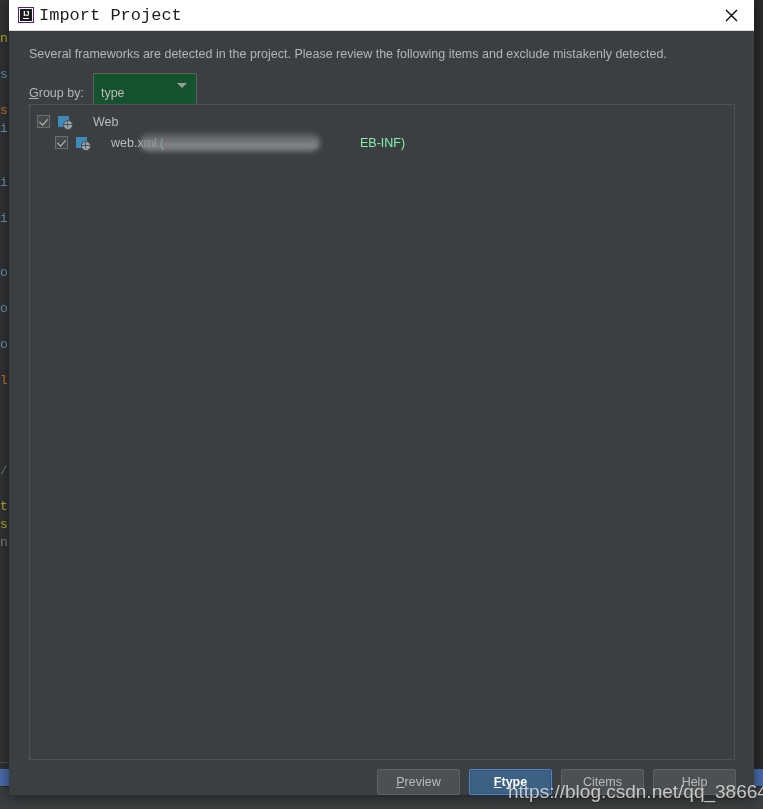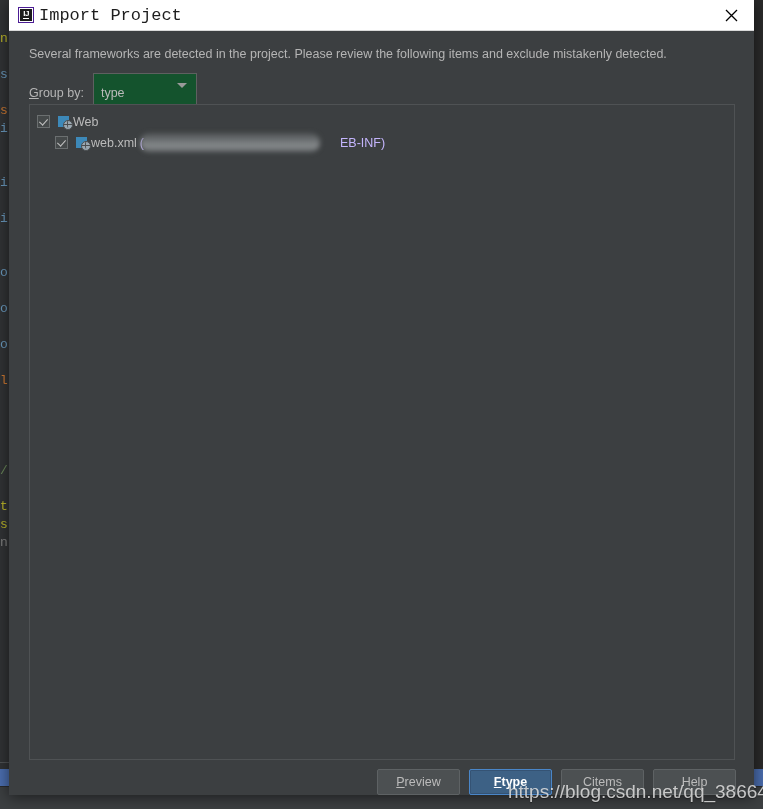--- a/index.html
+++ b/index.html
@@ -263,28 +263,28 @@
   }
   .node-icon .globe::after {
     content: "";
     position: absolute;
     left: 0px; top: 3px;
     width: 8px; height: 1px;
     background: #4a4d4f;
   }
 
   .node-label {
-    margin-left: 0;
+    margin-left: 20px;
     font-size: 12.5px;
     color: #bbbbbb;
     white-space: nowrap;
   }
   .node-path {
     font-size: 12.5px;
-    color: #c4b5fd;
+    color: #86efac;
     white-space: nowrap;
     margin-left: 3px;
   }
   .redaction {
     position: absolute;
     left: 110px;
     top: 1px;
     width: 180px;
     height: 19px;
     border-radius: 9px;

